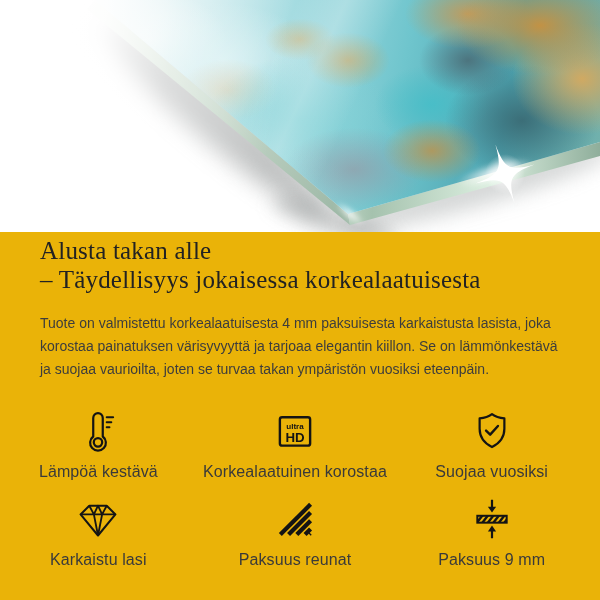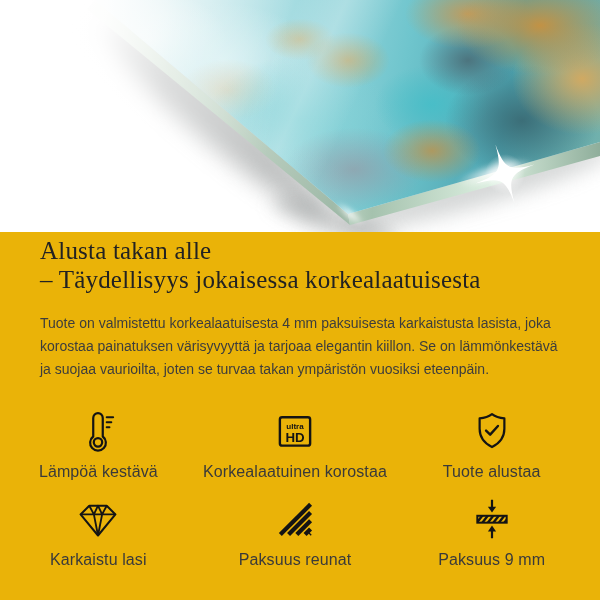--- a/index.html
+++ b/index.html
@@ -134,21 +134,21 @@
 
       <div class="feature">
         <div class="icon-box">
           <svg viewBox="0 0 48 48" width="44" height="44">
             <g fill="none" stroke="#141414">
               <path d="M24 5.5 C20.5 8 16 9.6 10.5 10.3 V21.5 C10.5 30.5 15.5 37.2 24 41.5 C32.5 37.2 37.5 30.5 37.5 21.5 V10.3 C32 9.6 27.5 8 24 5.5 Z" stroke-width="2.4" stroke-linejoin="round"></path>
               <path d="M17.5 23.5 L22 28 L30.5 18.5" stroke-width="2.6" stroke-linecap="round" stroke-linejoin="round"></path>
             </g>
           </svg>
         </div>
-        <div class="f-label">Tuote alustaa</div>
+        <div class="f-label">Suojaa vuosiksi</div>
       </div>
 
       <div class="feature">
         <div class="icon-box">
           <svg viewBox="0 0 48 48" width="44" height="44">
             <g fill="none" stroke="#141414" stroke-linejoin="round">
               <path d="M14.5 9.5 H33.5 L43 19 L24 42 L5 19 Z" stroke-width="2.2"></path>
               <path d="M5 19 H43 M14.5 9.5 L19.5 19 L24 42 M33.5 9.5 L28.5 19 L24 42 M19.5 19 L24 9.5 L28.5 19" stroke-width="2"></path>
             </g>
           </svg>

